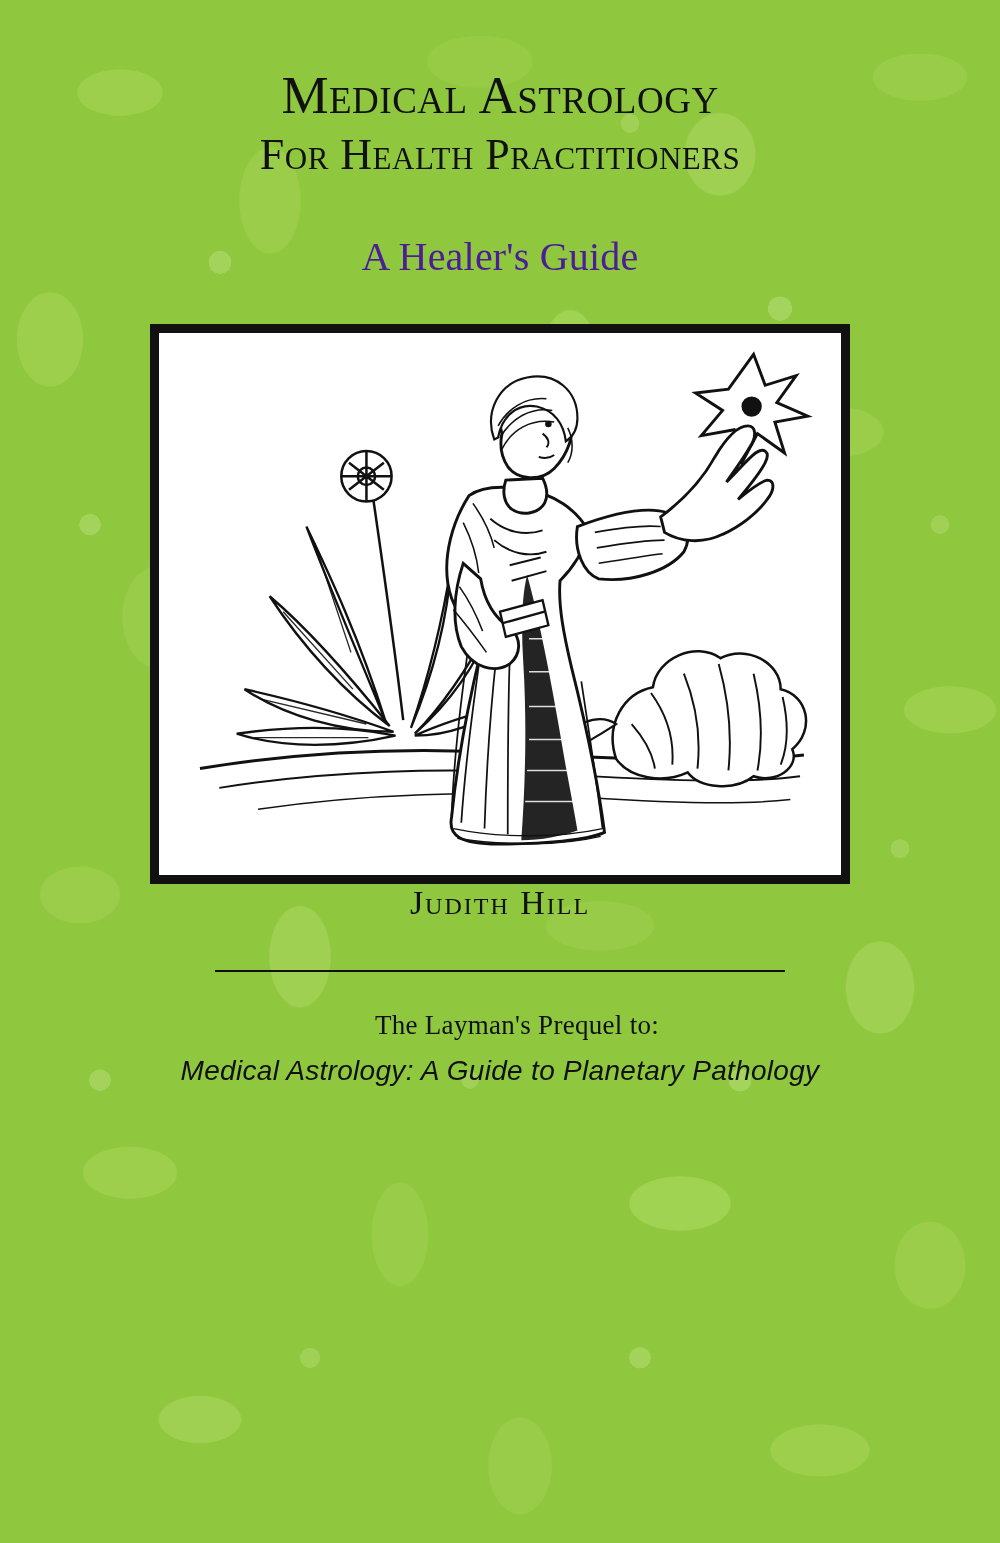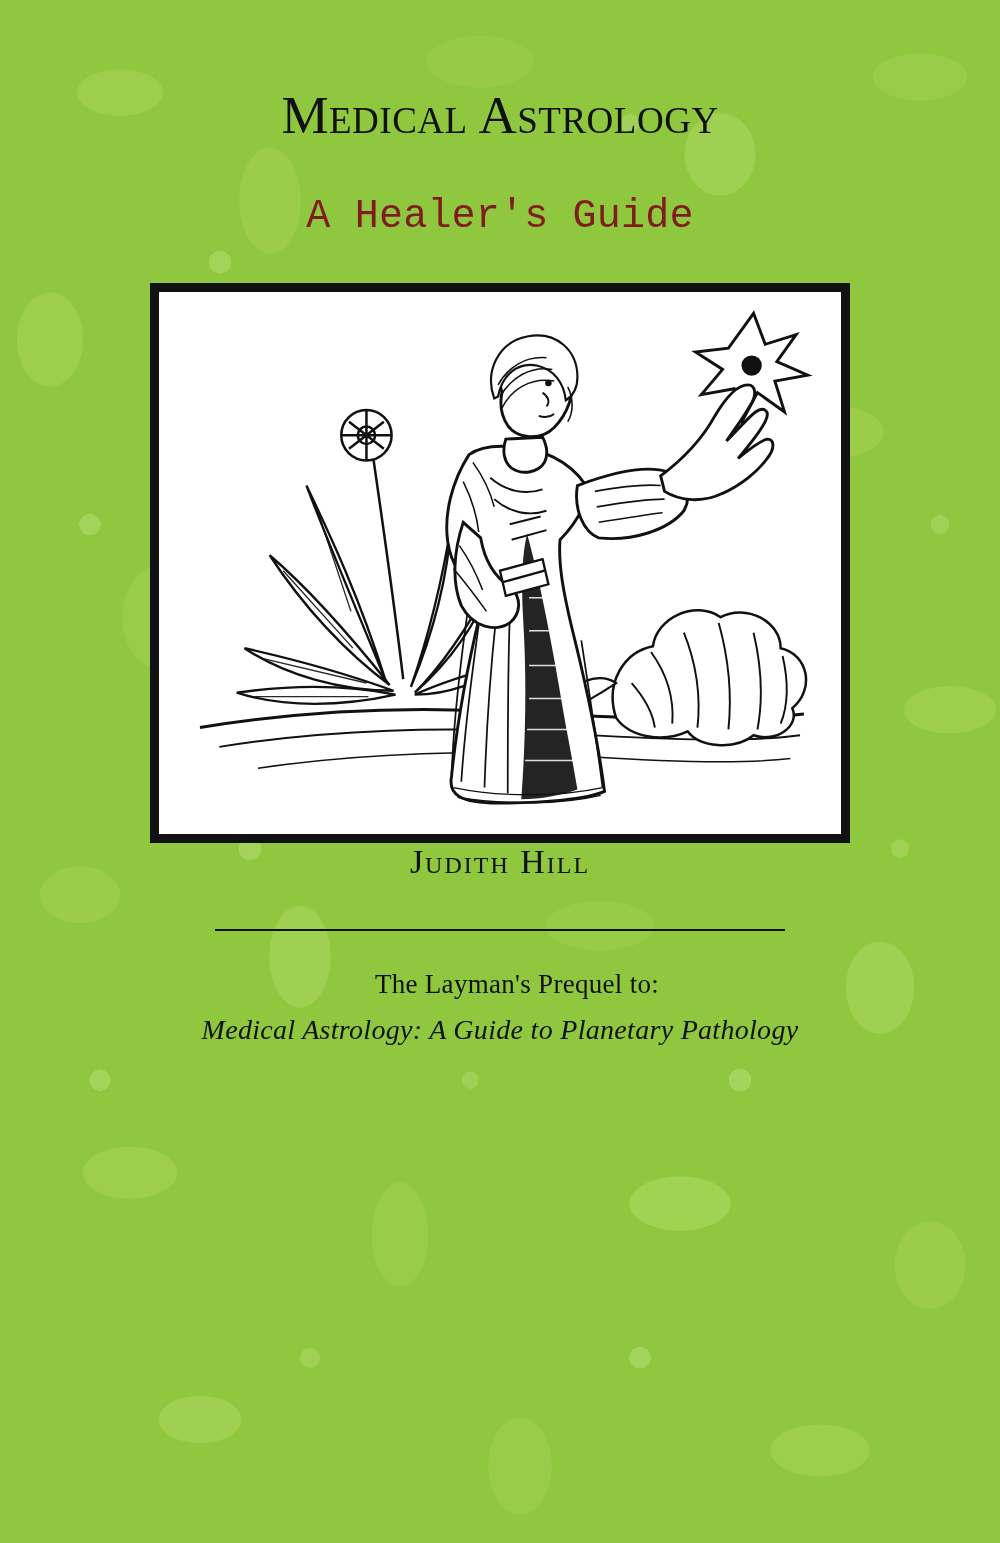--- a/index.html
+++ b/index.html
@@ -78,21 +78,21 @@
   .content {
     position: relative;
     z-index: 3;
     width: 100%;
     height: 100%;
     display: block;
     text-align: center;
   }
 
   .title-block {
-    padding-top: 88px;
+    padding-top: 68px;
   }
   .title-line-1 {
     font-family: "Liberation Serif", serif;
     font-size: 53px;
     line-height: 1.02;
     color: #111;
     letter-spacing: 0.5px;
     font-variant: small-caps;
     text-transform: capitalize;
     font-weight: 400;
@@ -101,23 +101,23 @@
     font-family: "Liberation Serif", serif;
     font-size: 44px;
     line-height: 1.15;
     color: #111;
     letter-spacing: 0.5px;
     font-variant: small-caps;
     margin-top: 8px;
     font-weight: 400;
   }
   .subtitle {
-    font-family: Liberation Mono, monospace;
+    font-family: Liberation Serif, serif;
     font-size: 40px;
-    color: #7f1d1d;
+    color: #4c1d95;
     margin-top: 52px;
     letter-spacing: 0.2px;
   }
 
   .illustration-frame {
     width: 700px;
     height: 560px;
     margin: 44px auto 0 auto;
     background: #ffffff;
     border: 9px solid #111;
@@ -156,40 +156,41 @@
 
   .prequel-line {
     font-family: "Liberation Serif", serif;
     font-size: 27px;
     color: #111;
     margin-top: 38px;
     letter-spacing: 0.3px;
     margin-left: 34px;
   }
   .prequel-title {
-    font-family: Liberation Serif, serif;
+    font-family: Liberation Sans, sans-serif;
     font-style: italic;
     font-size: 28px;
     color: #111;
     margin-top: 14px;
     letter-spacing: 0.3px;
   }
 </style>
 </head>
 <body>
 
 <div class="cover">
 
   <div class="pattern-layer"></div>
   <div class="pattern-layer-2"></div>
 
   <div class="content">
 
     <div class="title-block">
       <div class="title-line-1">Medical Astrology</div>
+      <div class="title-line-2">For Health Practitioners</div>
     </div>
 
     <div class="subtitle">A Healer's Guide</div>
 
     <div class="illustration-frame">
       <div class="inner-rule"></div>
       <svg class="woodcut" viewBox="0 0 700 560" preserveAspectRatio="xMidYMid meet">
         <rect x="0" y="0" width="700" height="560" fill="#ffffff"></rect>
 
         <path d="M40 450 C 150 432, 260 428, 360 434 C 470 440, 580 446, 664 436" stroke="#111" stroke-width="3" fill="none"></path>

